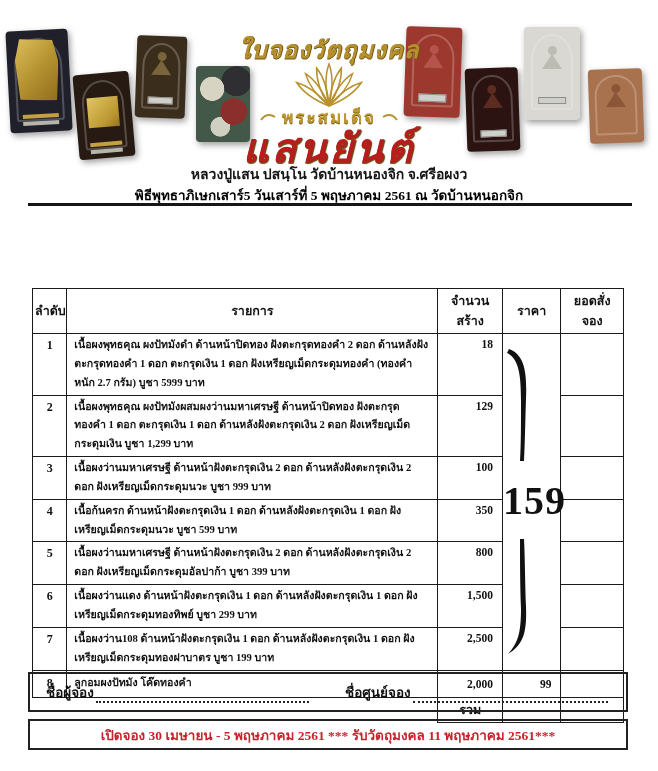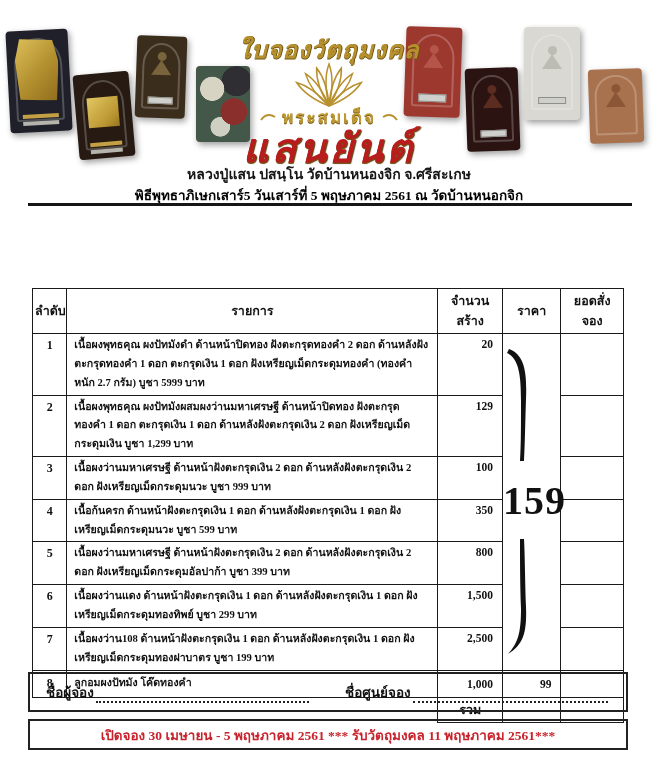--- a/index.html
+++ b/index.html
@@ -158,21 +158,21 @@
     <svg width="16" height="12" viewBox="0 0 16 12">
         <path d="M1,9 Q7,1 15,6" stroke="#b8912f" fill="none" stroke-width="2"></path>
       </svg>
     <span>พระสมเด็จ</span>
     <svg width="16" height="12" viewBox="0 0 16 12">
         <path d="M1,6 Q9,1 15,9" stroke="#b8912f" fill="none" stroke-width="2"></path>
       </svg>
   </div>
   <div class="brand2">แสนยันต์</div>
 
-  <div class="subtitle">หลวงปู่แสน ปสนฺโน วัดบ้านหนองจิก จ.ศรีสะเกษ</div>
+  <div class="subtitle">หลวงปู่แสน ปสนฺโน วัดบ้านหนองจิก จ.ศรีอผงว</div>
   <div class="ceremony">พิธีพุทธาภิเษกเสาร์5 วันเสาร์ที่ 5 พฤษภาคม 2561 ณ วัดบ้านหนอกจิก</div>
   <div class="toprule"></div>
 
 
   <table class="ordertable">
     <colgroup>
       <col class="col-no">
         <col class="col-desc">
         <col class="col-qty">
         <col class="col-price">
@@ -182,21 +182,21 @@
         <tr>
       <th>ลำดับ</th>
       <th>รายการ</th>
       <th>จำนวนสร้าง</th>
       <th>ราคา</th>
       <th>ยอดสั่งจอง</th>
     </tr>
     <tr class="r1">
       <td class="no">1</td>
       <td class="desc">เนื้อผงพุทธคุณ ผงปัทมังดำ ด้านหน้าปิดทอง ฝังตะกรุดทองคำ 2 ดอก ด้านหลังฝังตะกรุดทองคำ 1 ดอก ตะกรุดเงิน 1 ดอก ฝังเหรียญเม็ดกระดุมทองคำ (ทองคำหนัก 2.7 กรัม) บูชา 5999 บาท</td>
-      <td class="qty">20</td>
+      <td class="qty">18</td>
       <td class="pricecell" rowspan="7">
         <div class="bracewrap">
           <svg width="30" height="118" viewBox="0 0 30 118">
                 <path d="M6,2 C22,8 24,26 23,52 C22,82 22,98 21,114 L17,114 C18,98 18,82 18,54 C18,28 16,12 4,6 Z" fill="#111"></path>
               </svg>
           <span class="groupprice">159</span>
           <svg width="30" height="120" viewBox="0 0 30 120">
                 <path d="M17,2 L21,2 C22,20 22,46 23,70 C24,96 20,108 5,117 C15,106 18,96 18,72 C17,46 17,20 17,2 Z" fill="#111"></path>
               </svg>
         </div>
@@ -235,21 +235,21 @@
     </tr>
     <tr class="r7">
       <td class="no">7</td>
       <td class="desc">เนื้อผงว่าน108 ด้านหน้าฝังตะกรุดเงิน 1 ดอก ด้านหลังฝังตะกรุดเงิน 1 ดอก ฝังเหรียญเม็ดกระดุมทองฝาบาตร บูชา 199 บาท</td>
       <td class="qty">2,500</td>
       <td class="empty-order"></td>
     </tr>
     <tr class="r8">
       <td class="no mid">8</td>
       <td class="desc mid">ลูกอมผงปัทมัง โค๊ดทองคำ</td>
-      <td class="qty mid">1,000</td>
+      <td class="qty mid">2,000</td>
       <td class="price8">99</td>
       <td class="empty-order"></td>
     </tr>
     <tr class="rt">
       <td class="noborder"></td>
       <td class="noborder"></td>
       <td class="total">รวม</td>
       <td></td>
       <td></td>
     </tr>

